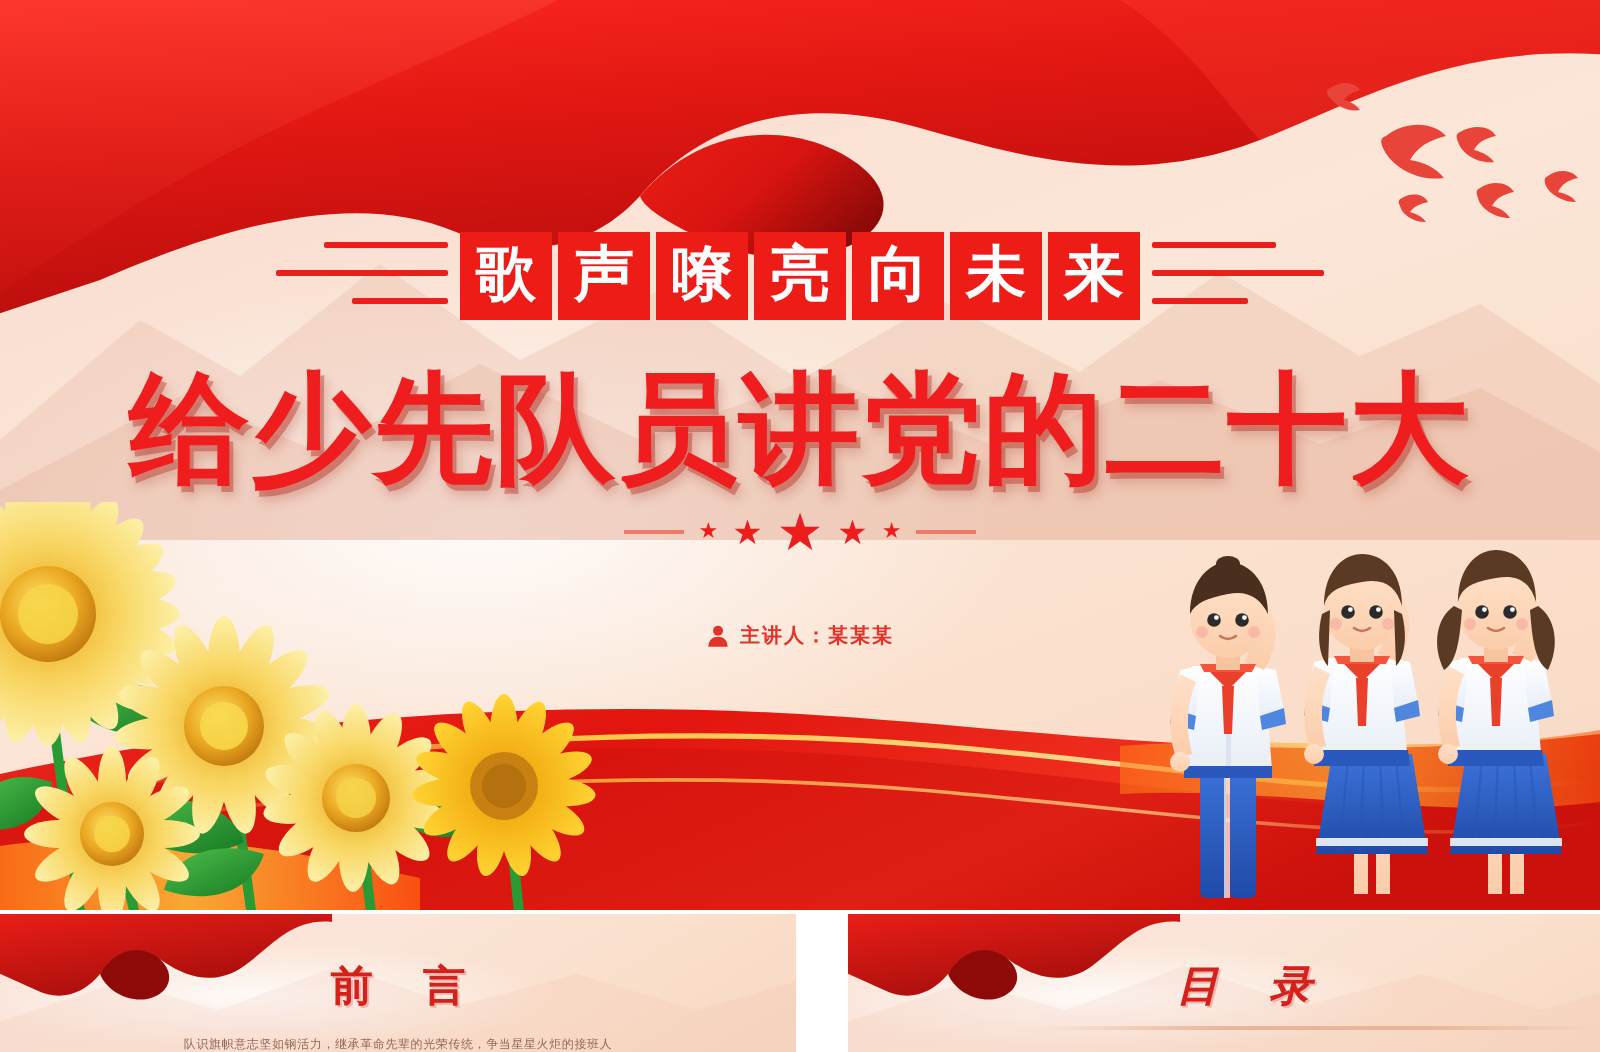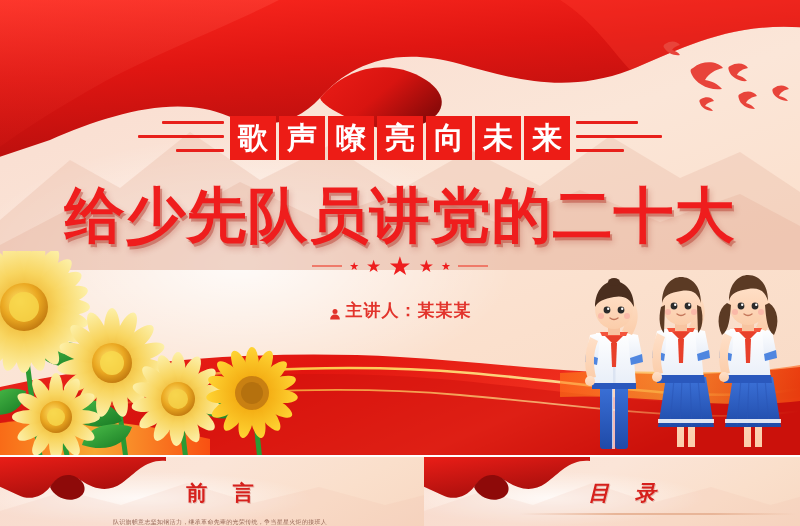--- a/index.html
+++ b/index.html
@@ -56,22 +56,22 @@
   }
 
   .starrow{margin-top:6px;display:flex;align-items:center;justify-content:center;gap:7px;height:26px;}
   .starrow .ln{width:30px;height:2px;background:#ef6b5a;opacity:.85;}
   .starrow .st{color:#ee1d1d;line-height:1;display:block;}
   .starrow .s1{font-size:11px;}
   .starrow .s2{font-size:17px;}
   .starrow .s3{font-size:26px;}
 
   .speaker{
-    margin-top:20px;display:inline-flex;align-items:center;gap:5px;
-    color:#e2332b;font-size:17px;font-weight:700;letter-spacing:1px;
+    margin-top:32px;display:inline-flex;align-items:center;gap:5px;
+    color:#e2332b;font-size:10px;font-weight:700;letter-spacing:1px;
   }
   .speaker .pic{width:12px;height:12px;display:block;}
 
   
   .flowers{position:absolute;left:-18px;bottom:-6px;width:330px;height:210px;pointer-events:none;}
   .flowers svg{display:block;width:330px;height:210px;}
 
   
   .wave-bot{position:absolute;left:0;bottom:-2px;width:800px;height:130px;pointer-events:none;}
   .wave-bot svg{display:block;width:800px;height:130px;}
@@ -82,21 +82,21 @@
 
   
   .thumbs{position:absolute;left:0;top:457px;width:800px;height:69px;}
   .thumb{
     position:absolute;top:0;height:69px;overflow:hidden;
     background:
       radial-gradient(ellipse 60% 60% at 32% 60%, rgba(255,255,255,.8) 0%, rgba(255,255,255,0) 65%),
       linear-gradient(150deg,#fae2d6 0%,#fbe5d8 40%,#fadfcb 72%,#f7d7c1 100%);
     border-right:1px solid #ffffff;
   }
-  .thumb.t1{left:0;width:398px;padding-left:42px;}
+  .thumb.t1{left:0;width:398px;}
   .thumb.t2{left:424px;width:396px;border-right:none;font-style:italic;}
   .thumb .corner{position:absolute;left:-4px;top:-4px;width:170px;height:56px;}
   .thumb .corner svg{display:block;width:170px;height:56px;}
   .thumb .tmtn{position:absolute;right:0;top:0;width:100%;height:69px;opacity:.5;}
   .thumb .tmtn svg{display:block;width:100%;height:69px;}
   .thumb .tlabel{
     position:absolute;left:0;right:0;top:22px;text-align:center;
     color:#d6201c;font-size:21px;font-weight:700;letter-spacing:9px;
     text-indent:9px;font-family:"DejaVu Sans","Liberation Sans",sans-serif;
     text-shadow:1px 1px 0 rgba(160,20,15,.22);

